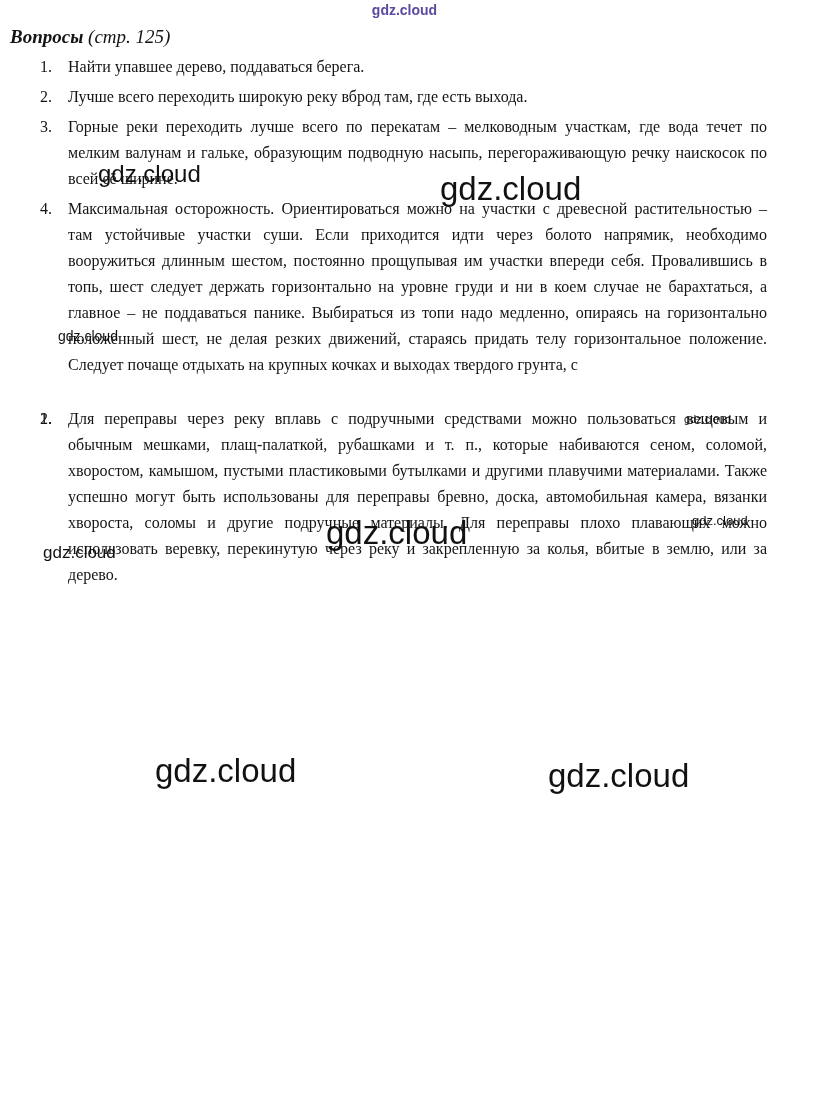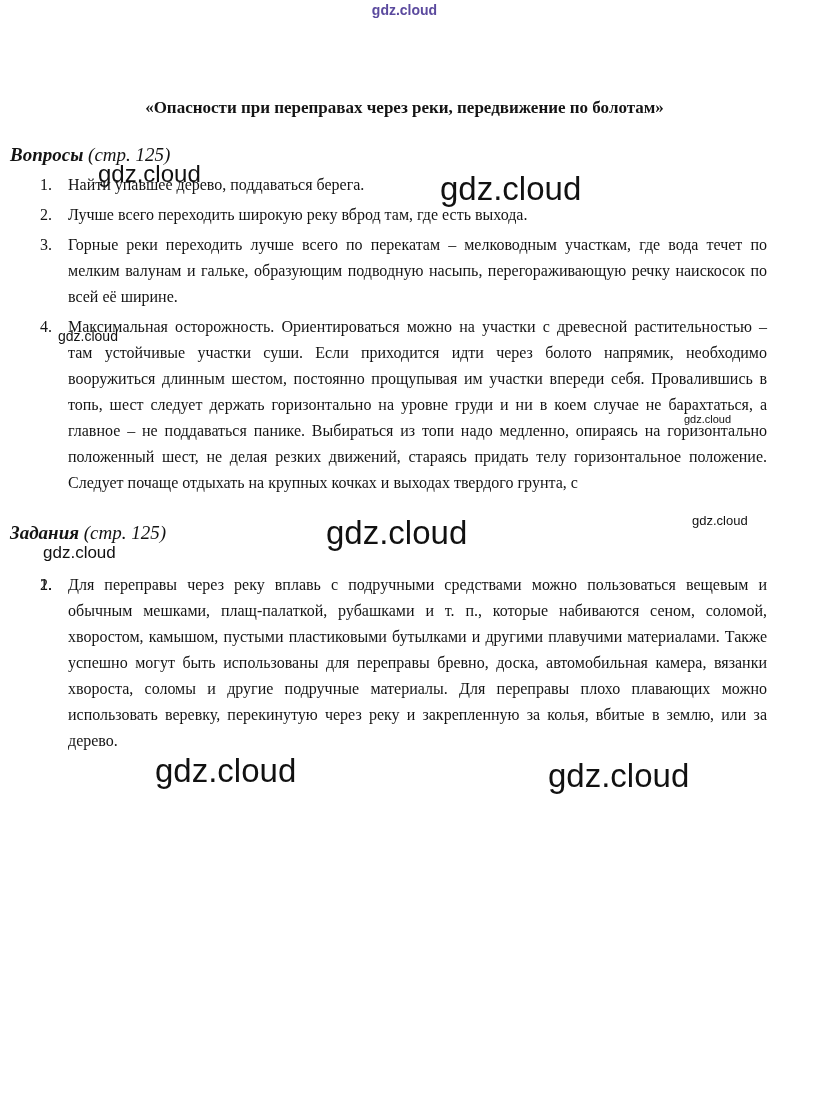--- a/index.html
+++ b/index.html
@@ -70,21 +70,20 @@
   .wm-h { left: 155px; top: 752px; font-size: 33px; }
   .wm-i { left: 548px; top: 757px; font-size: 33px; }
 </style>
 </head>
 <body>
 
 <div class="page">
 
   <div class="wm wm-top" style="color: rgb(91, 74, 158);">gdz.cloud</div>
 
-  <h1 class="title">«Опасности при переправах через реки, передвижение по болотам»</h1>
 
   <div class="section-heading">
     <span class="sh-bold">Вопросы</span>
     <span class="sh-ref">(стр. 125)</span>
   </div>
 
   <ol class="list list-questions">
     <li class="item">
       <span class="num">1.</span>
       <span class="txt">Найти упавшее дерево, поддаваться берега.</span>
@@ -96,24 +95,20 @@
     <li class="item">
       <span class="num">3.</span>
       <span class="txt">Горные реки переходить лучше всего по перекатам – мелководным участкам, где вода течет по мелким валунам и гальке, образующим подводную насыпь, перегораживающую речку наискосок по всей её ширине.</span>
     </li>
     <li class="item">
       <span class="num">4.</span>
       <span class="txt">Максимальная осторожность. Ориентироваться можно на участки с древесной растительностью – там устойчивые участки суши. Если приходится идти через болото напрямик, необходимо вооружиться длинным шестом, постоянно прощупывая им участки впереди себя. Провалившись в топь, шест следует держать горизонтально на уровне груди и ни в коем случае не барахтаться, а главное – не поддаваться панике. Выбираться из топи надо медленно, опираясь на горизонтально положенный шест, не делая резких движений, стараясь придать телу горизонтальное положение. Следует почаще отдыхать на крупных кочках и выходах твердого грунта, с</span>
     </li>
   </ol>
 
-  <div class="section-heading">
-    <span class="sh-bold">Задания</span>
-    <span class="sh-ref">(стр. 125)</span>
-  </div>
 
   <ol class="list list-tasks" style="margin-top:28px;">
     <li class="item">
       <span class="num">1.</span>
     </li>
     <li class="item">
       <span class="num">2.</span>
       <span class="txt">Для переправы через реку вплавь с подручными средствами можно пользоваться вещевым и обычным мешками, плащ-палаткой, рубашками и т. п., которые набиваются сеном, соломой, хворостом, камышом, пустыми пластиковыми бутылками и другими плавучими материалами. Также успешно могут быть использованы для переправы бревно, доска, автомобильная камера, вязанки хвороста, соломы и другие подручные материалы. Для переправы плохо плавающих можно использовать веревку, перекинутую через реку и закрепленную за колья, вбитые в землю, или за дерево.</span>
     </li>
   </ol>

